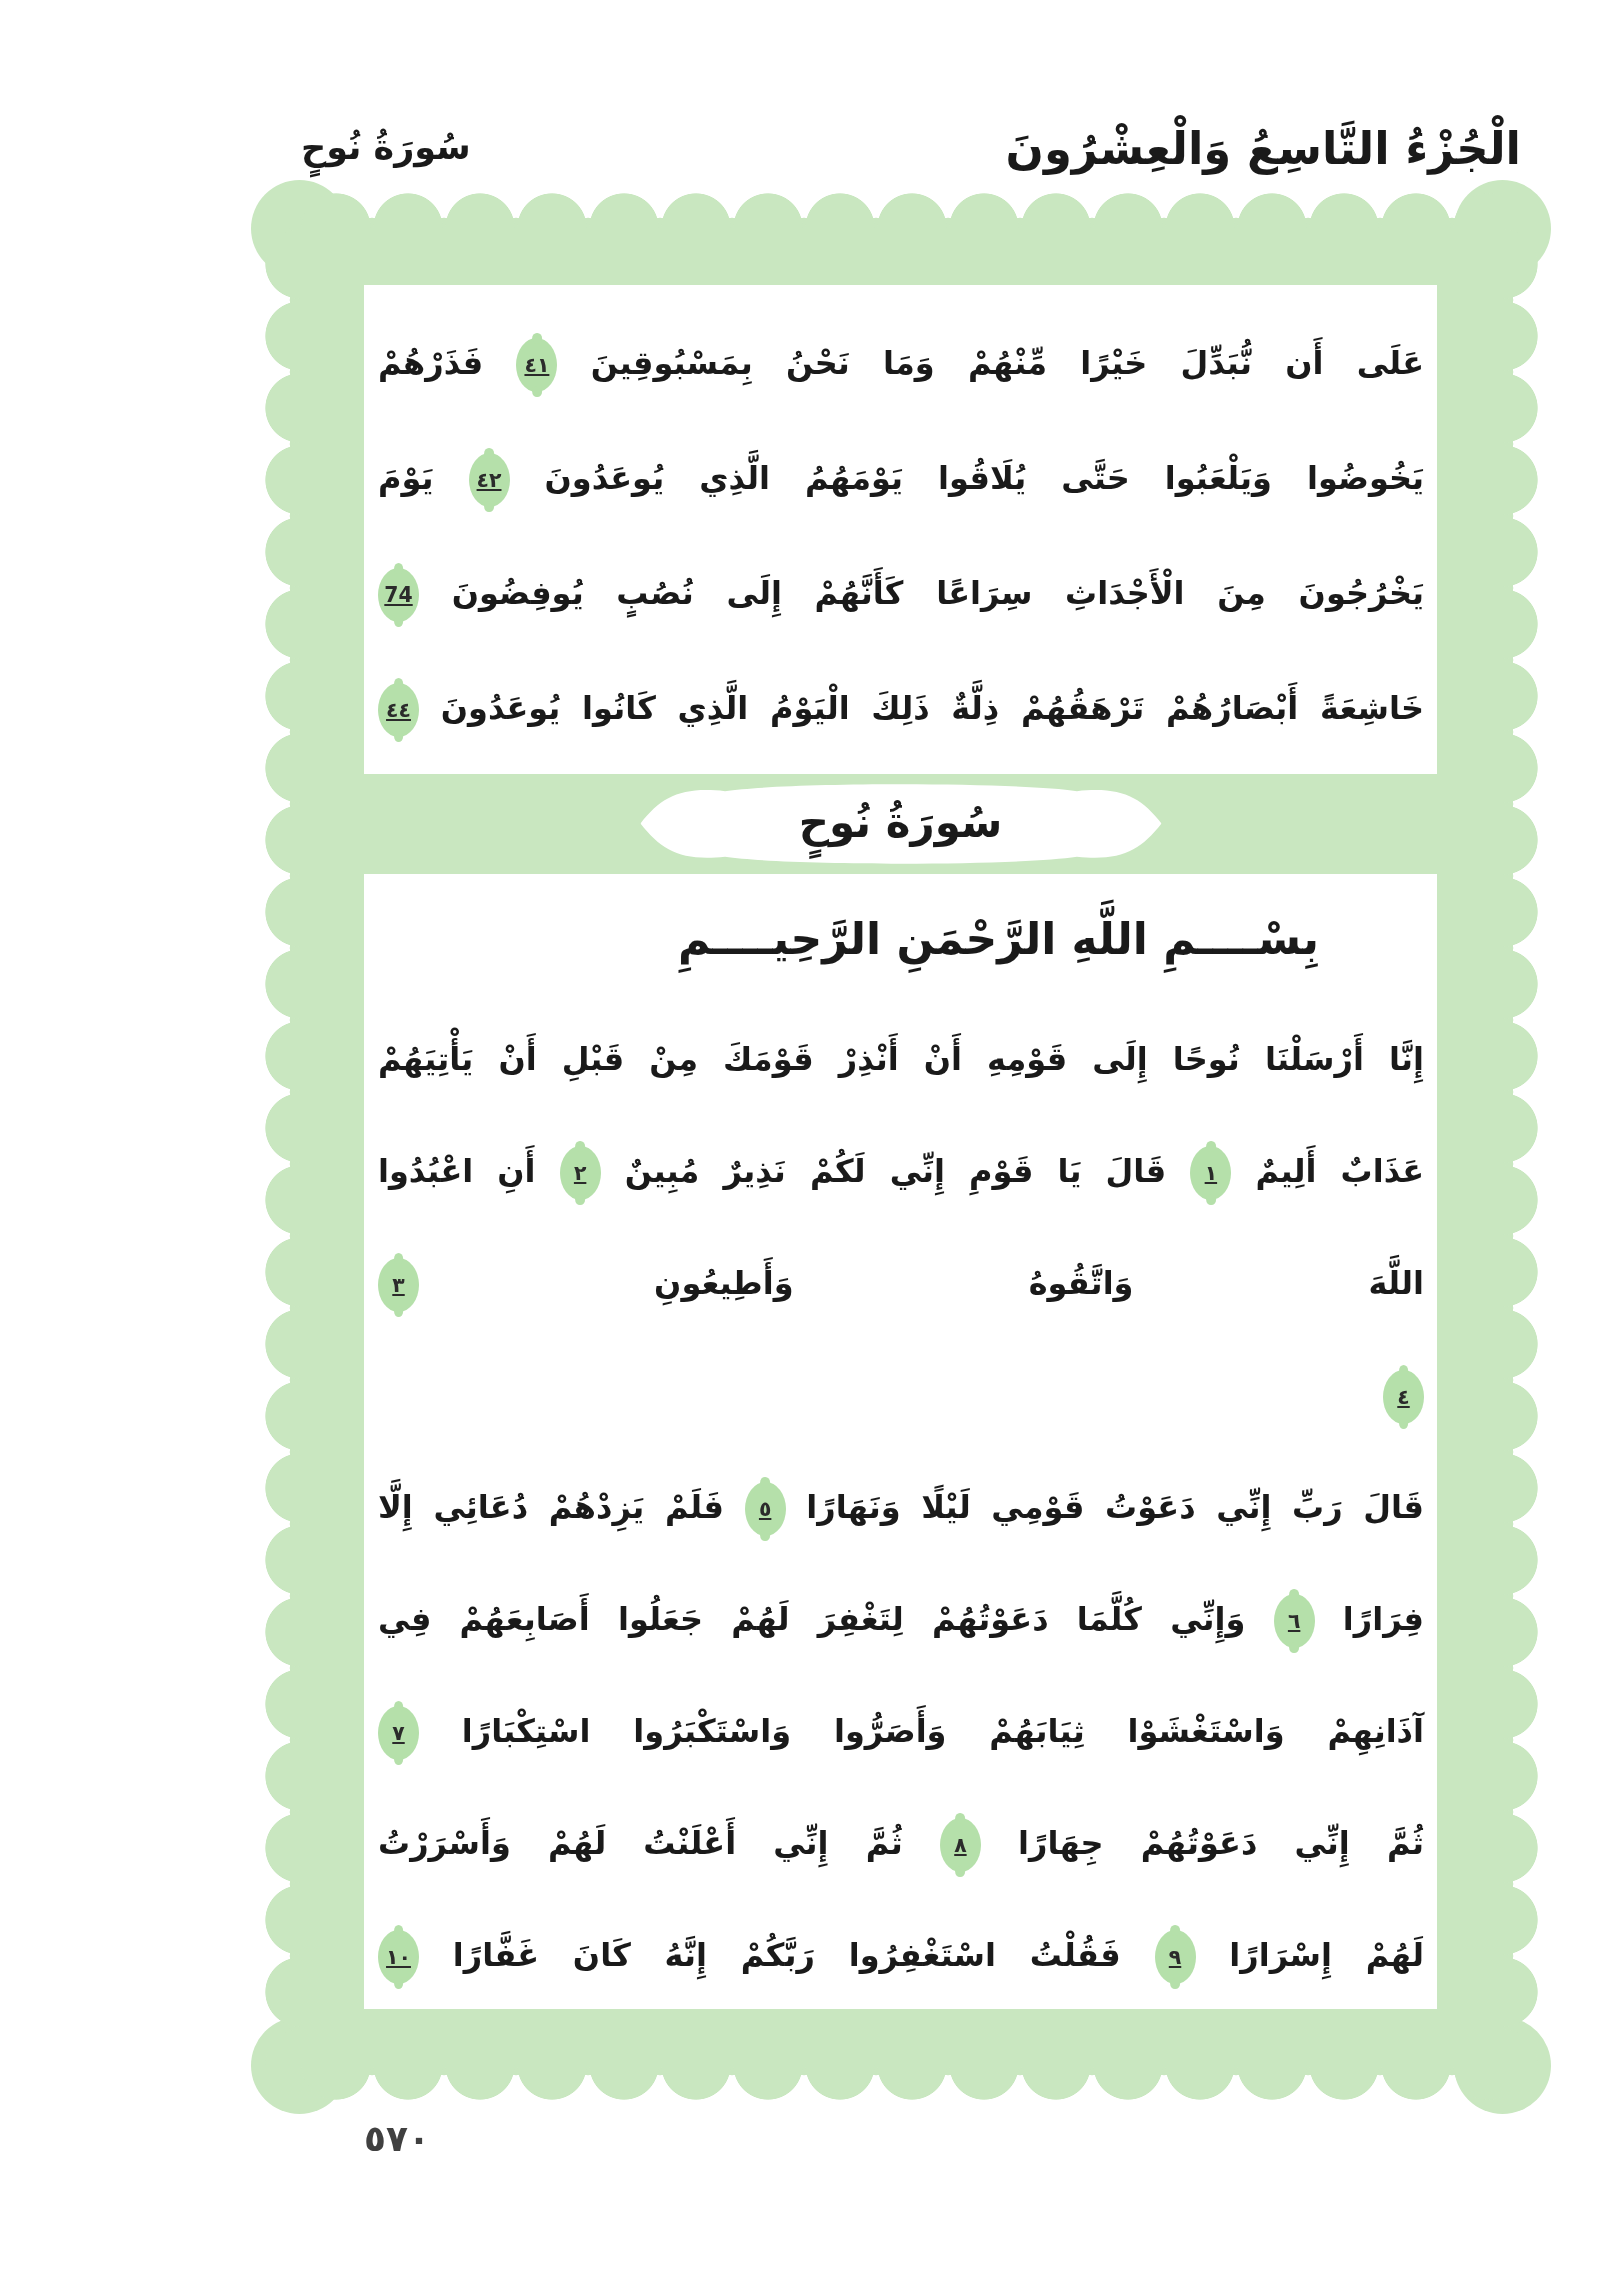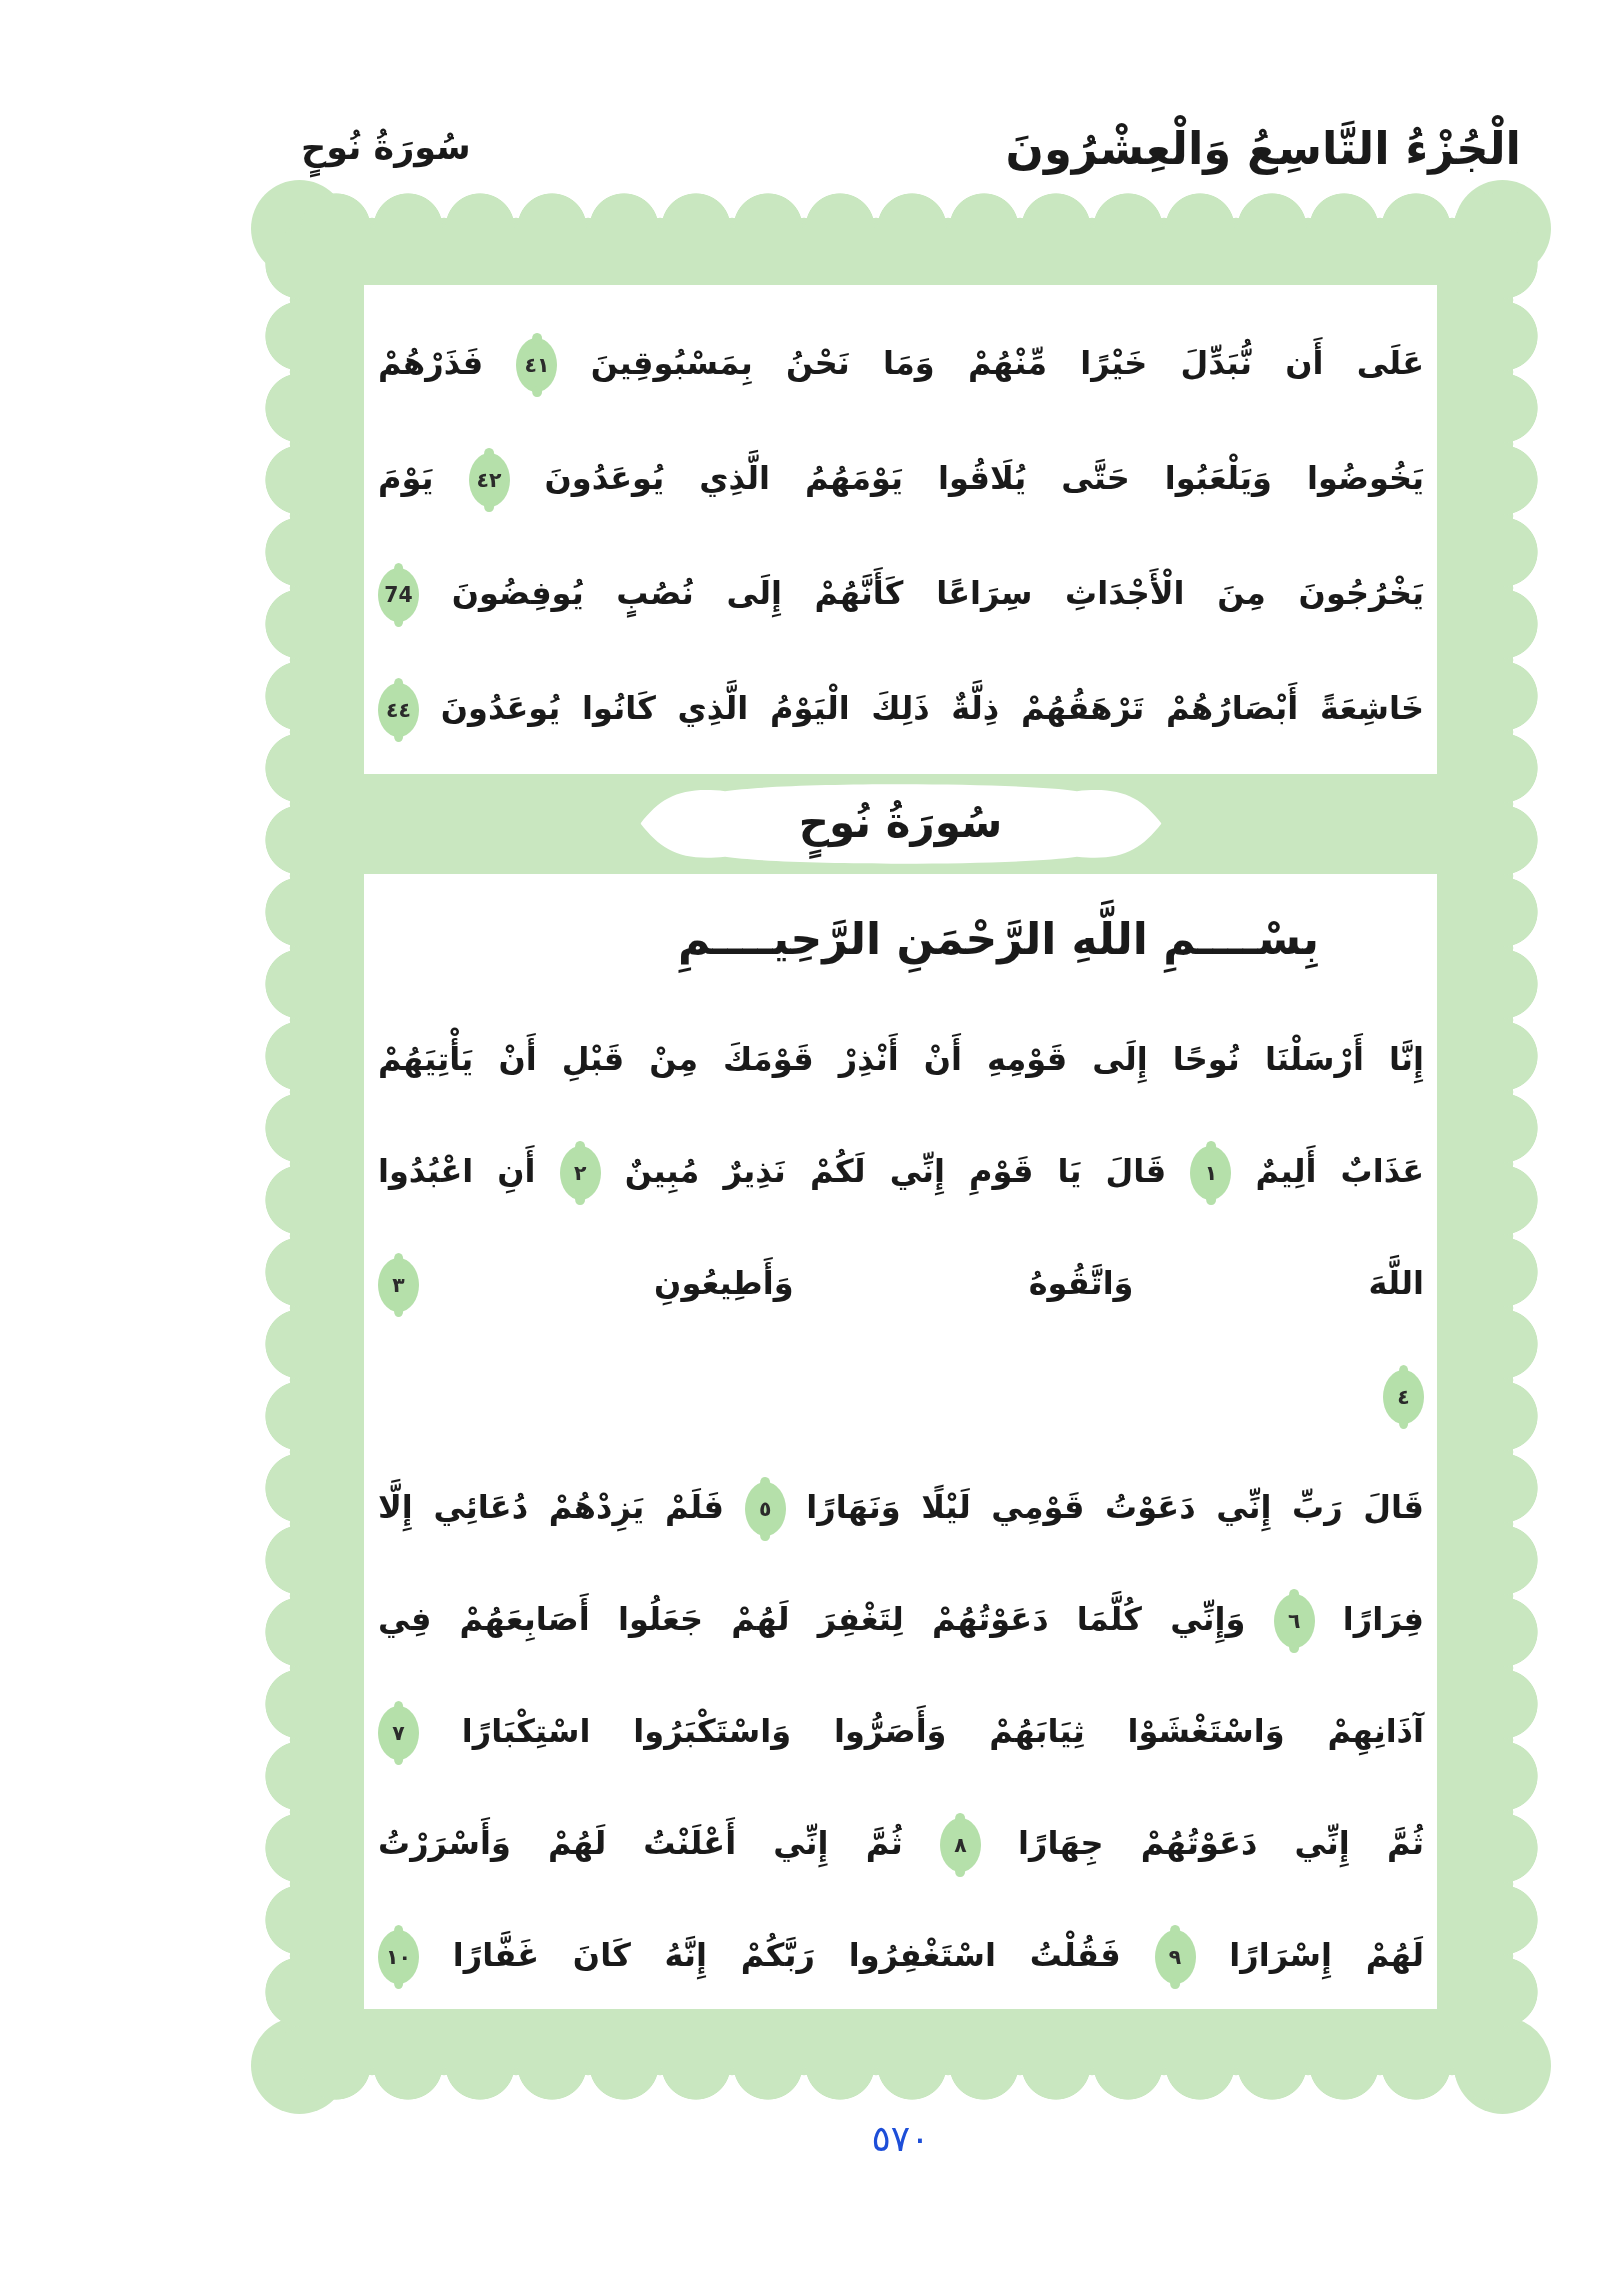--- a/index.html
+++ b/index.html
@@ -86,25 +86,25 @@
     display:inline-flex; align-items:center; justify-content:center;
     width:41px; height:54px; background:var(--marker_green,#b5e0aa);
     border-radius:50%; vertical-align:middle; position:relative;
   }
   .vm::before,.vm::after{
     content:""; position:absolute; left:50%; width:9.8px; height:11.3px;
     background:var(--marker_green,#b5e0aa); border-radius:50%; transform:translateX(-50%);
   }
   .vm::before{top:-5.3px;}
   .vm::after{bottom:-5.3px;}
-  .vm .num{font-size:20.4px; font-weight:bold; line-height:1; color:#2b2b2b;}
+  .vm .num{font-size:20.4px; font-weight:bold; line-height:1; color:#2b2b2b;text-decoration:underline;}
   
   .pagenum{
     position:absolute; left:364px; top:2105px; width:1073px; height:68px; line-height:68px;
-    text-align:center; font-size:36px; color:#1d4ed8;
+    text-align:left; font-size:36px; color:#404040;font-weight:bold;
   }
 </style>
 </head>
 <body>
 
 <div class="page">
 
   <div class="hdr-surah">سُورَةُ نُوحٍ</div>
   <div class="hdr-juz">الْجُزْءُ التَّاسِعُ وَالْعِشْرُونَ</div>
 

